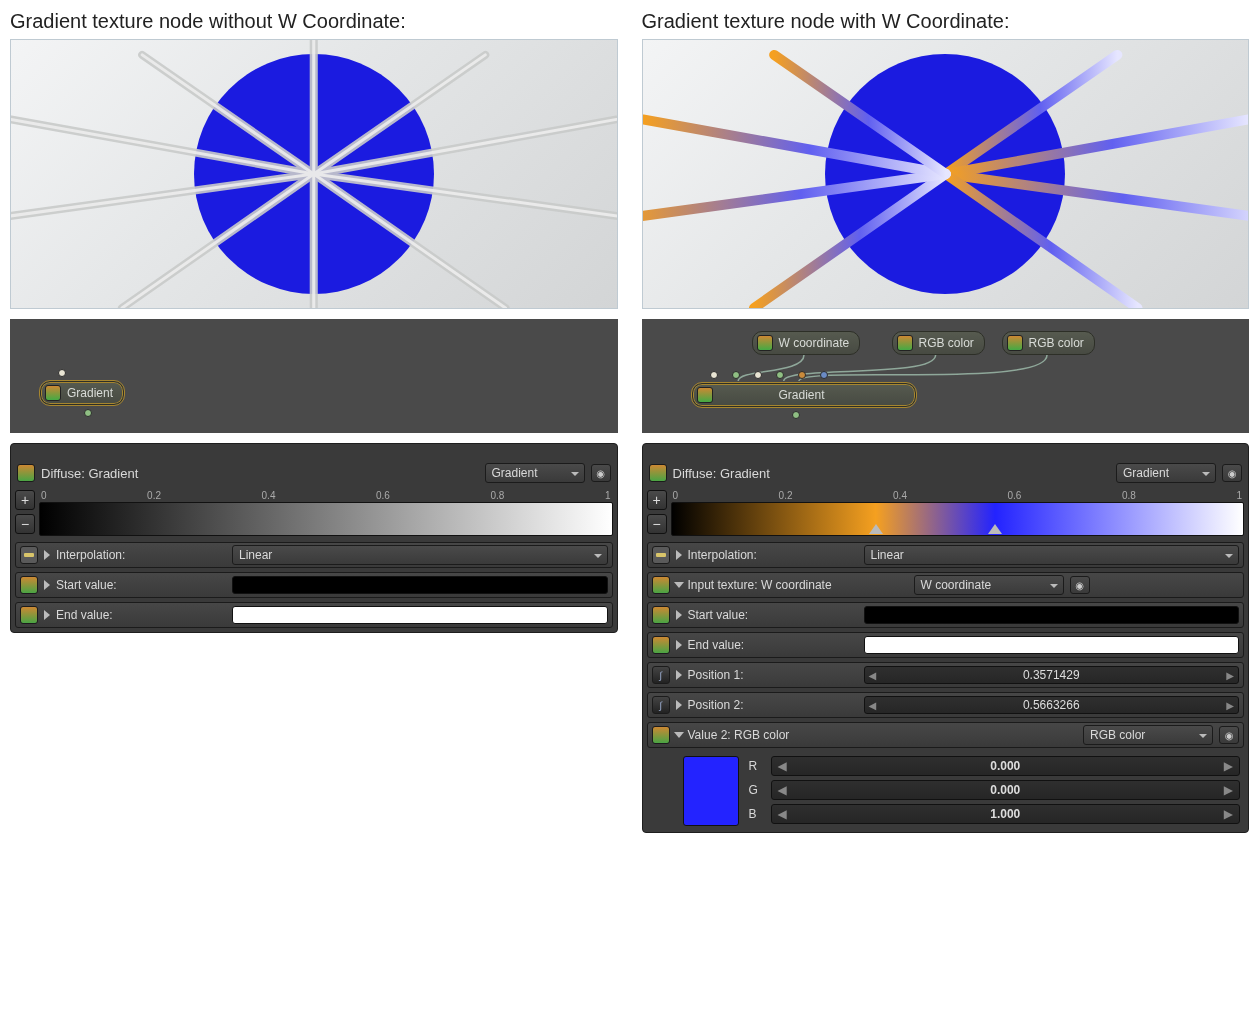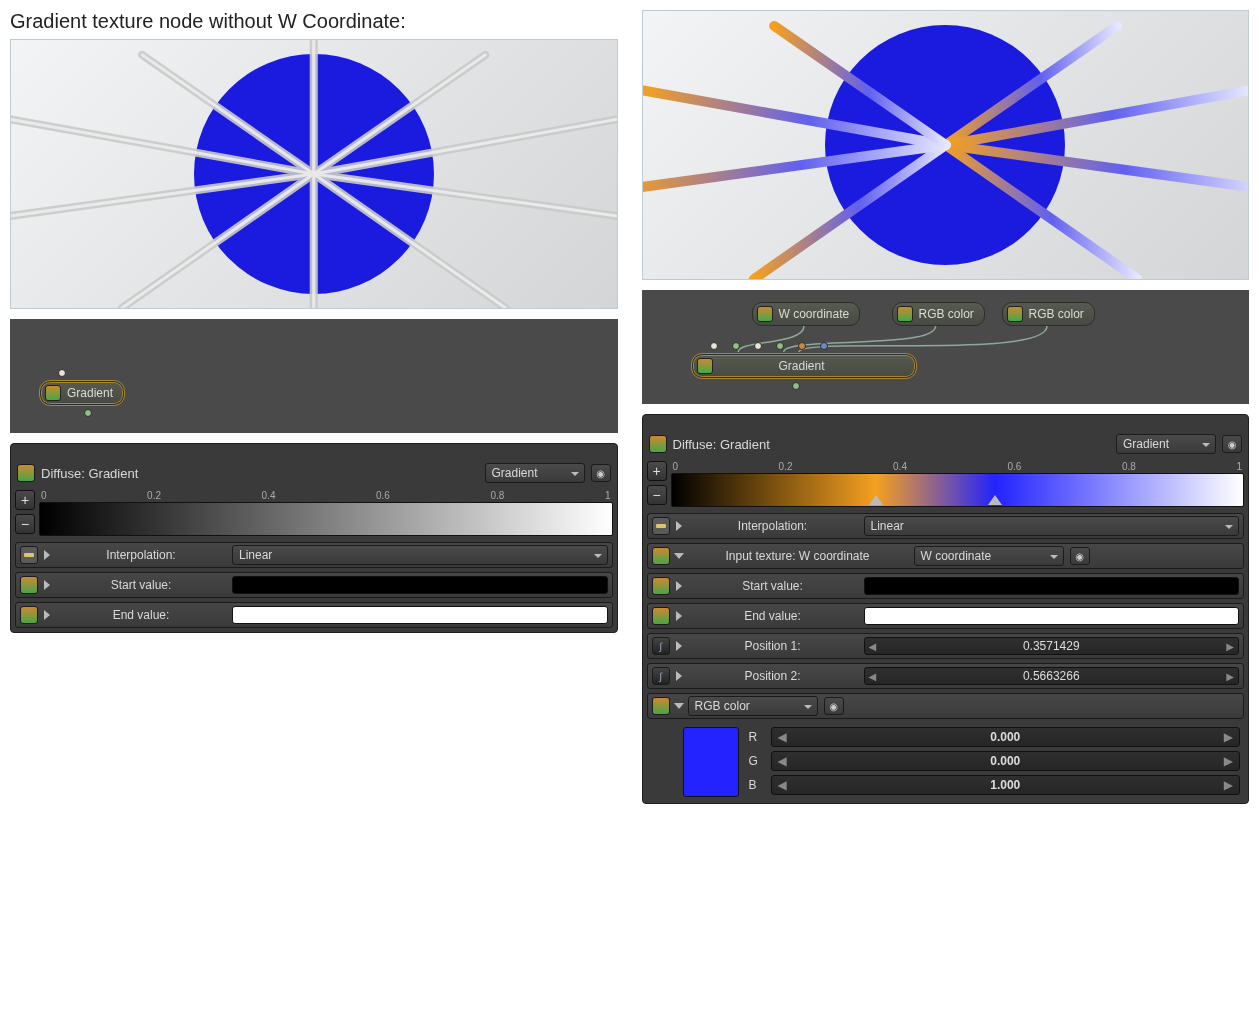--- a/index.html
+++ b/index.html
@@ -192,21 +192,20 @@
   }
 
   .prow {
     display:flex;align-items:center;gap:6px;
     background:linear-gradient(#474747,#3a3a3a);
     border:1px solid #1b1b1b;
     border-radius:3px;
     height:26px;
     padding:0 4px;
     margin-top:4px;
-    text-align:center;
   }
   .prow .tri {
     width:0;height:0;border-top:5px solid transparent;border-bottom:5px solid transparent;border-left:6px solid #bbb;
   }
   .prow .tri.open { transform: rotate(90deg); }
   .prow .label { flex:0 0 170px; font-size:12px; }
   .spinner {
     flex:1; height:18px;
     background:linear-gradient(#2f2f2f,#262626);
     border:1px solid #111;border-radius:3px;
@@ -332,20 +331,21 @@
       <div class="prow">
         <span class="picon grad"></span>
         <span class="tri"></span>
         <span class="label">End value:</span>
         <span class="swatch white"></span>
       </div>
     </div>
   </div>
 
   <div class="col">
+    <h3 class="caption">Gradient texture node with W Coordinate:</h3>
 
     <div class="render">
       <div class="disc"></div>
       <svg class="rays" viewBox="0 0 600 270" preserveAspectRatio="none">
         <defs>
           <linearGradient id="ray" x1="0" y1="0" x2="1" y2="0">
             <stop offset="0%" stop-color="#f5a020"></stop>
             <stop offset="55%" stop-color="#6160f0"></stop>
             <stop offset="100%" stop-color="#e6e6ff"></stop>
           </linearGradient>
@@ -478,20 +478,21 @@
         <span class="label">Position 2:</span>
         <span class="spinner">
           <span class="chev">◀</span>
           <span>0.5663266</span>
           <span class="chev">▶</span>
         </span>
       </div>
       <div class="prow">
         <span class="picon grad"></span>
         <span class="tri open"></span>
+        <span class="label" style="flex:1">Value 2: RGB color</span>
         <span class="dropdown" style="flex:0 0 130px">
             <span>RGB color</span>
           </span>
         <span class="eye"></span>
       </div>
 
       <div class="rgb-sub">
         <div class="rgb-swatch"></div>
         <div class="rgb-sliders">
           <div class="rgb-row">

